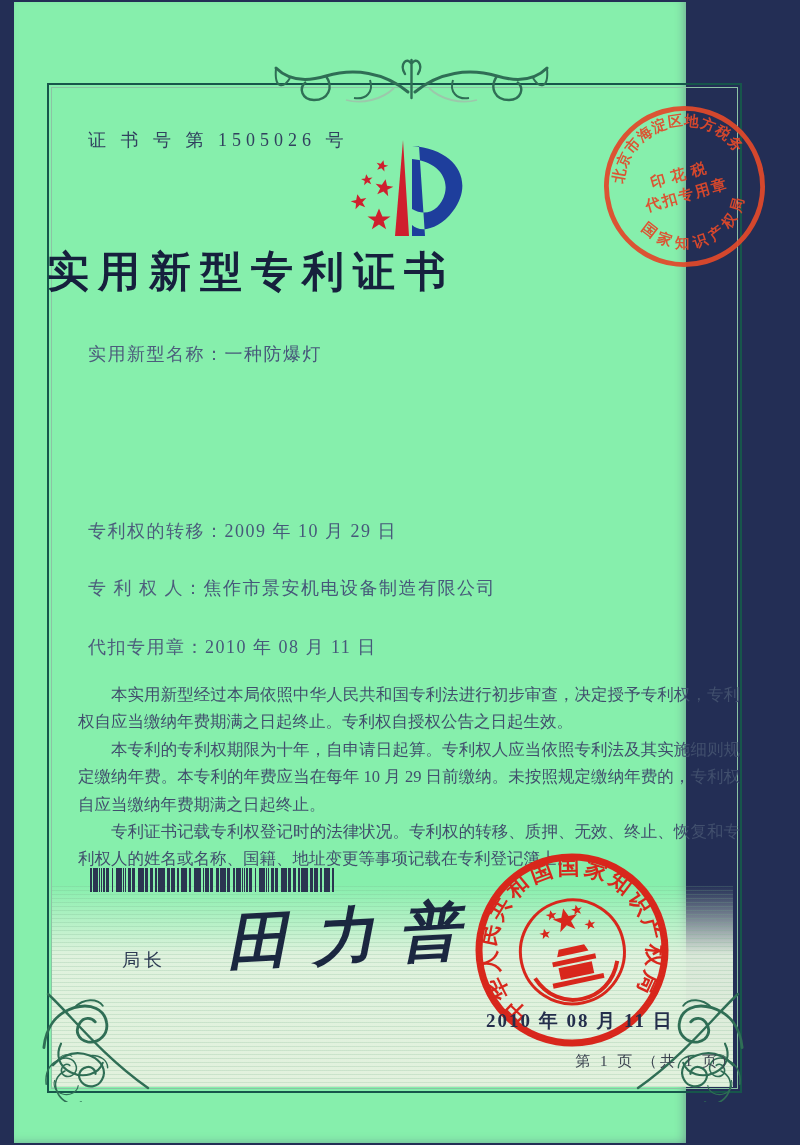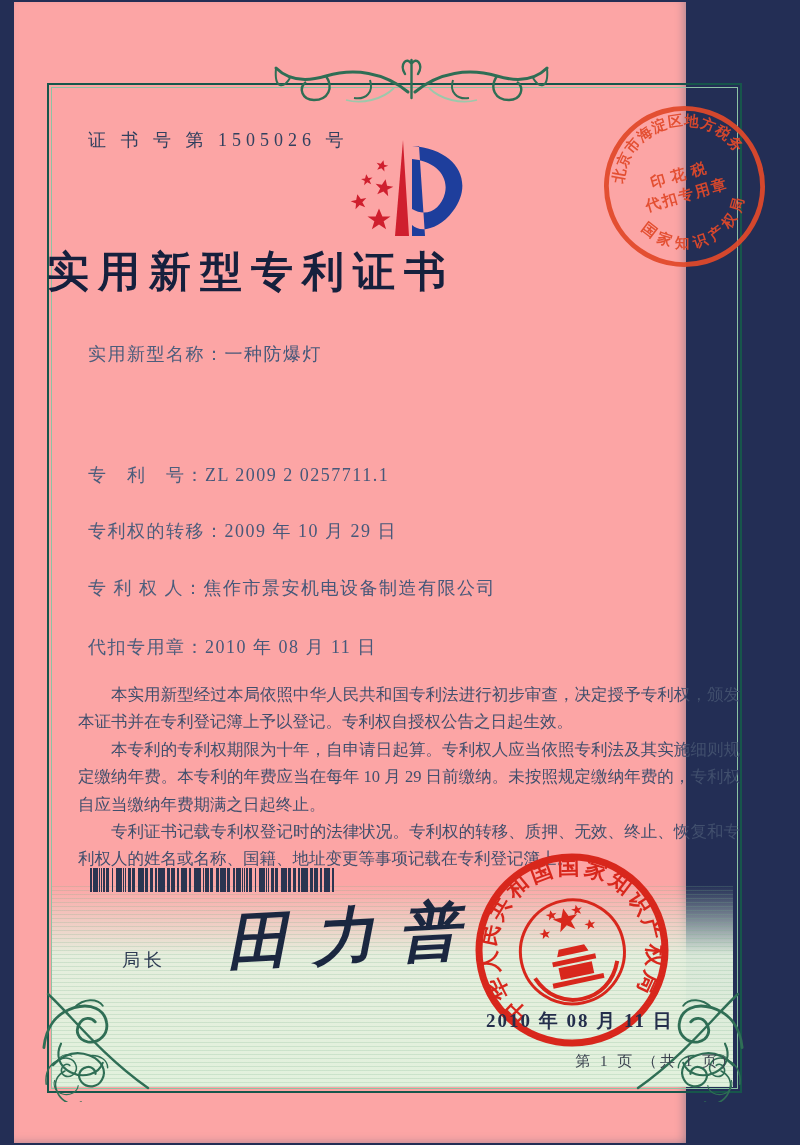--- a/index.html
+++ b/index.html
@@ -4,21 +4,21 @@
 <style>
   html,body{margin:0;padding:0;}
   body{
     width:800px;height:1145px;
     background:#232e55;
     font-family:"Liberation Serif","DejaVu Serif",serif;
     position:relative;overflow:hidden;
   }
   .page{
     position:absolute;left:14px;top:2px;width:672px;height:1141px;
-    background:#fca5a5;
+    background:#86efac;
     box-shadow:inset -8px 0 10px -6px rgba(90,100,125,.45), inset 0 -6px 8px -5px rgba(90,100,125,.35);
   }
   .frame{
     position:absolute;left:33px;top:81px;width:691px;height:1006px;
     border:2px solid #17564b;
   }
   .frame-inner{
     position:absolute;left:2px;top:2px;right:2px;bottom:2px;
     border:1px solid #8cc3a4;
   }
@@ -141,27 +141,26 @@
       <use href="#star" xlink:href="#star" transform="translate(52,44) scale(0.58) rotate(-8)"></use>
       <use href="#star" xlink:href="#star" transform="translate(67,30) scale(0.6) rotate(14)"></use>
     </g>
     <polygon points="88,4 80,100 94,100" fill="#cf1f2e"></polygon>
     <path d="M97,10 C142,13 160,46 138,75 C124,94 105,97 97,89 L97,73 C112,82 126,73 130,57 C134,39 119,25 97,23 Z M97,10 L97,100 L110,100 L104,10 Z" fill="#1e3e9c"></path>
   </svg>
 
   <div class="title">实用新型专利证书</div>
 
   <div class="field" style="top:340px"><span>实用新型名称：</span><span class="val">一种防爆灯</span></div>
-  <div class="field" style="top:461px"><span>专　利　号：</span><span class="val">ZL 2009 2 0257711.1</span></div>
   <div class="field" style="top:517px"><span>专利权的转移：</span><span class="val">2009 年 10 月 29 日</span></div>
   <div class="field" style="top:574px"><span>专 利 权 人：</span><span class="val">焦作市景安机电设备制造有限公司</span></div>
   <div class="field" style="top:633px"><span>代扣专用章：</span><span class="val">2010 年 08 月 11 日</span></div>
 
   <div class="body-text">
-    <p>本实用新型经过本局依照中华人民共和国专利法进行初步审查，决定授予专利权，颁发本证书并在专利登记簿上予以登记。专利权自授权公告之日起生效。</p>
+    <p>本实用新型经过本局依照中华人民共和国专利法进行初步审查，决定授予专利权，专利权自应当缴纳年费期满之日起终止。专利权自授权公告之日起生效。</p>
     <p>本专利的专利权期限为十年，自申请日起算。专利权人应当依照专利法及其实施细则规定缴纳年费。本专利的年费应当在每年 10 月 29 日前缴纳。未按照规定缴纳年费的，专利权自应当缴纳年费期满之日起终止。</p>
     <p>专利证书记载专利权登记时的法律状况。专利权的转移、质押、无效、终止、恢复和专利权人的姓名或名称、国籍、地址变更等事项记载在专利登记簿上。</p>
   </div>
 
   <div class="barcode"></div>
 
   <div class="sig-role">局长</div>
   <div class="sig-name">田力普</div>
 
   <svg class="seal" viewBox="0 0 200 200" xmlns="http://www.w3.org/2000/svg" xmlns:xlink="http://www.w3.org/1999/xlink">

